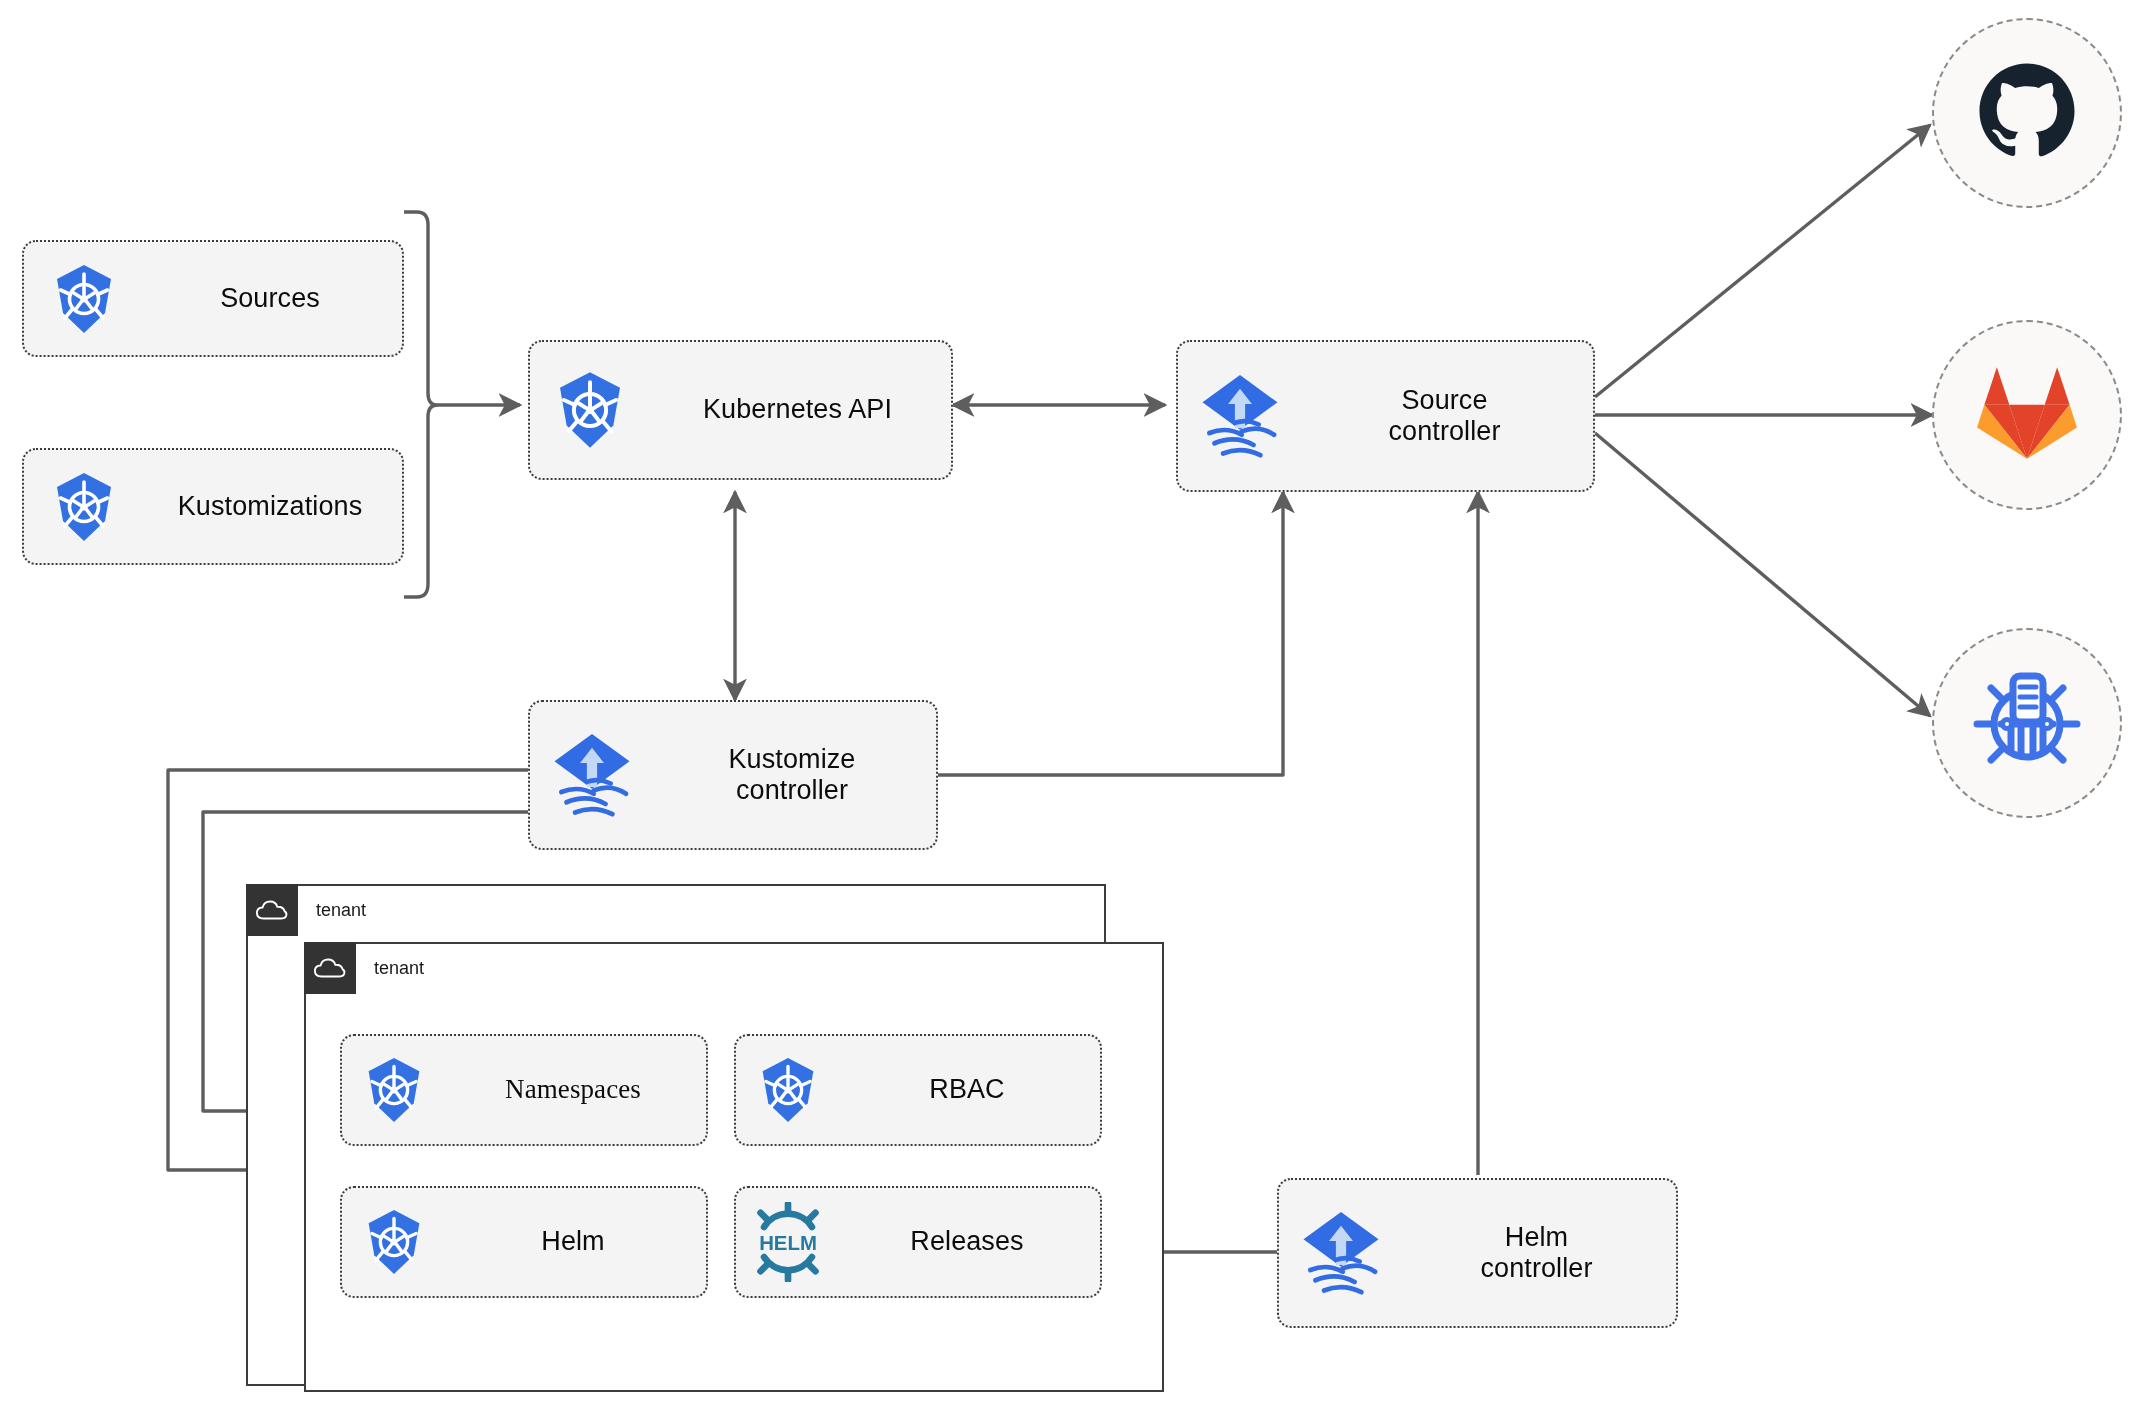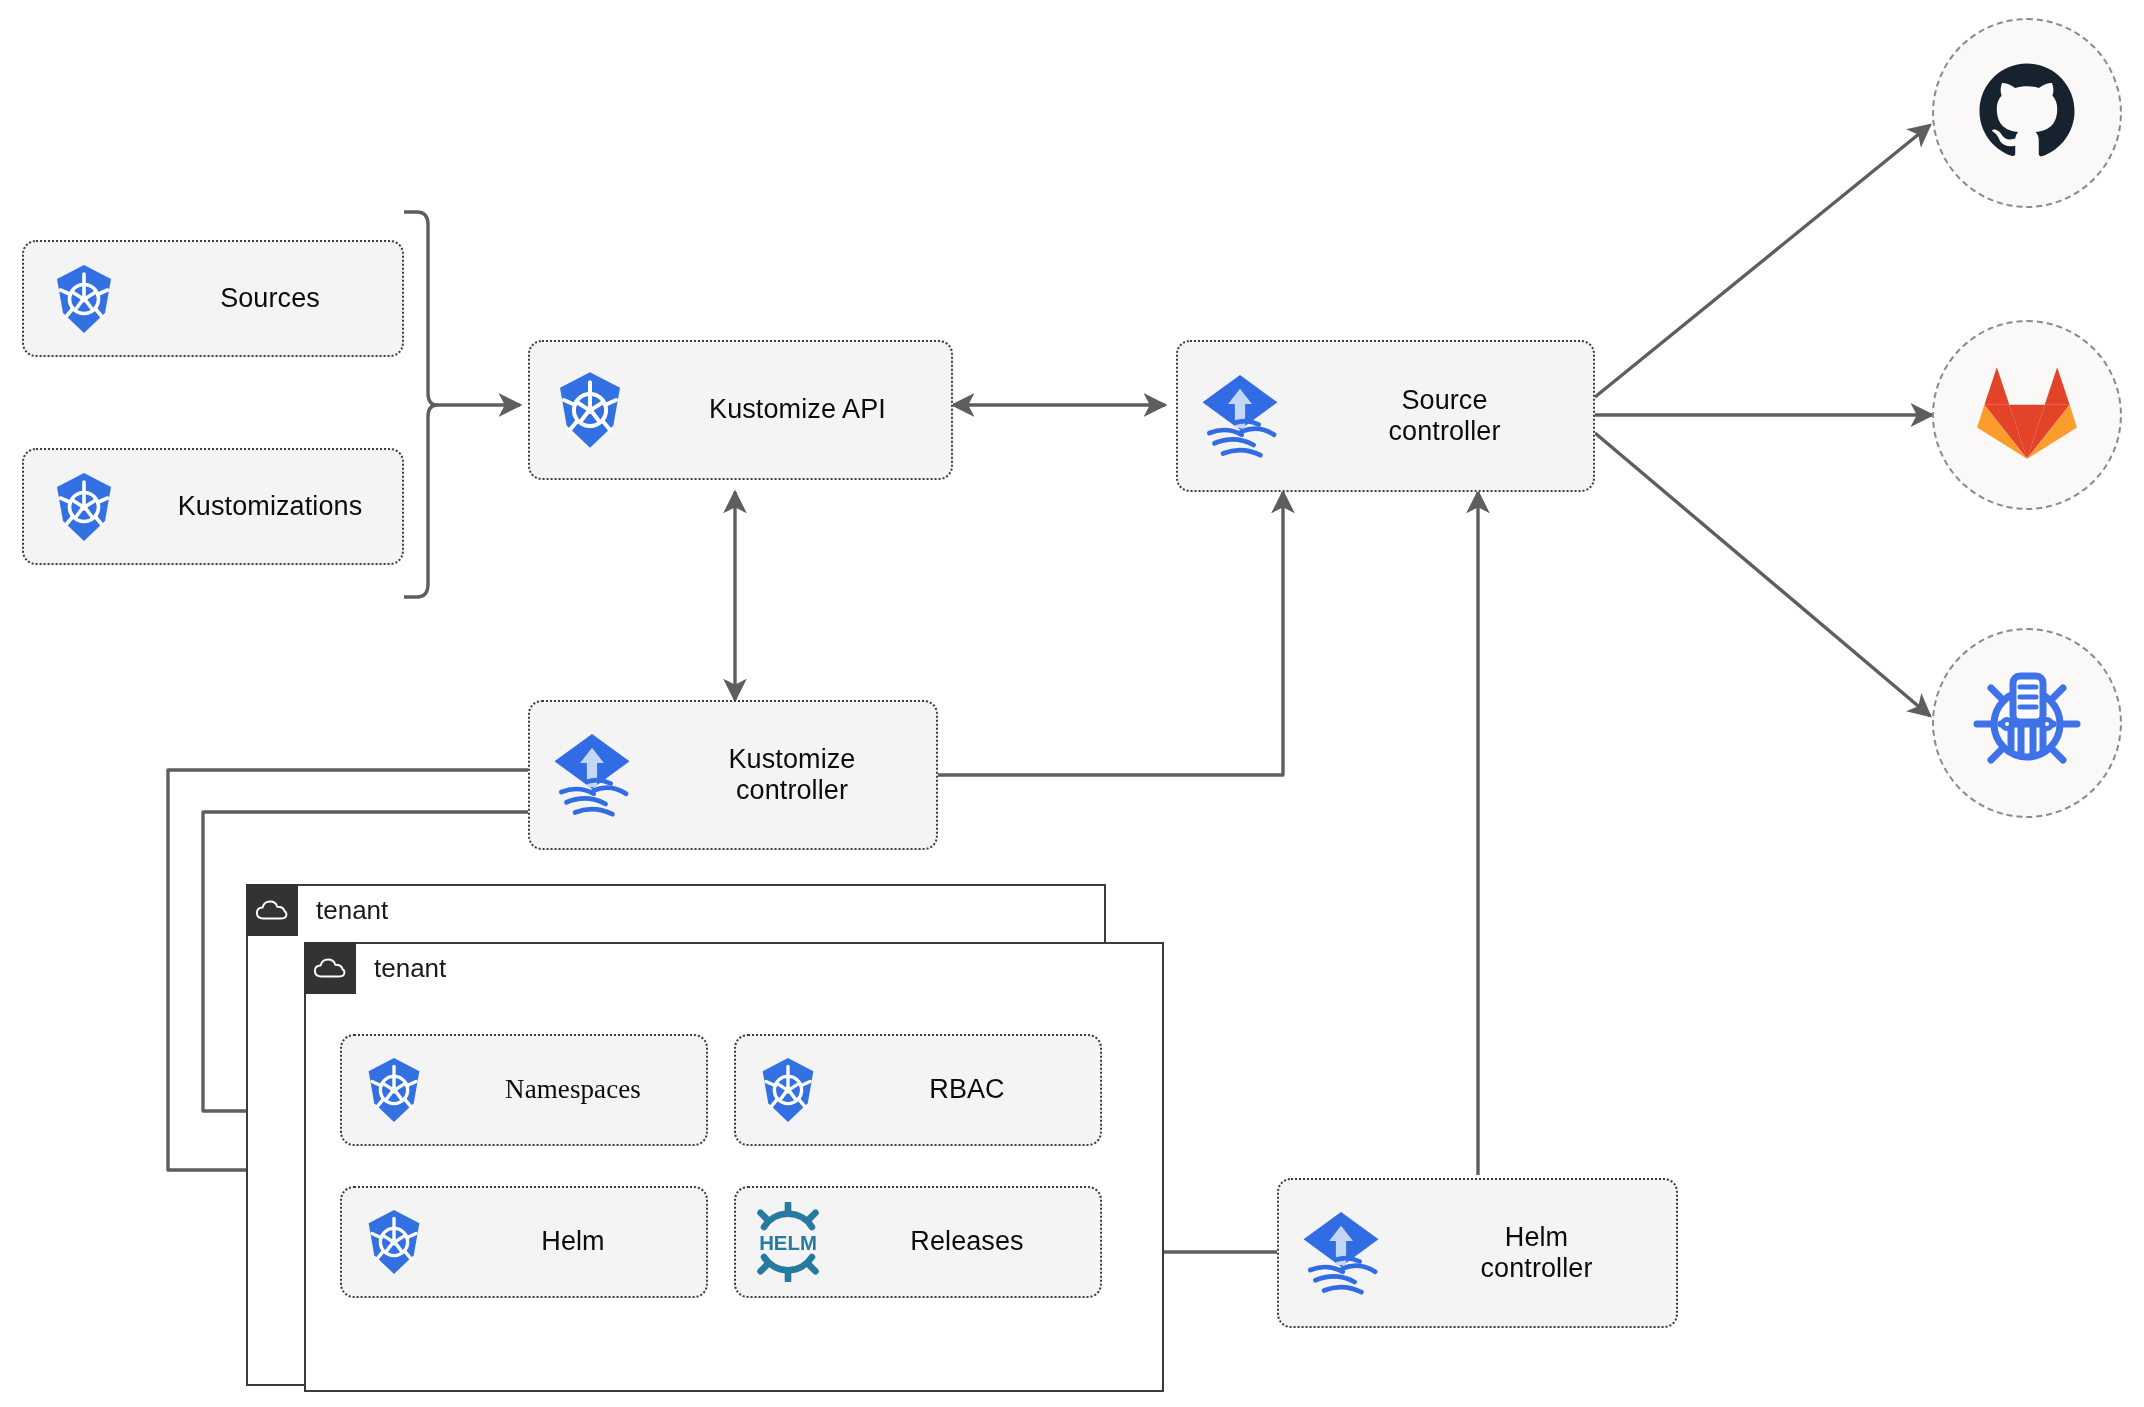--- a/index.html
+++ b/index.html
@@ -87,21 +87,21 @@
   .tenant-badge {
     width: 52px;
     height: 52px;
     background: #333333;
     display: flex;
     align-items: center;
     justify-content: center;
   }
   .tenant-name {
     color: #1a1a1a;
-    font-size: 26px;
+    font-size: 18px;
     padding-left: 18px;
     white-space: nowrap;
     text-align: center;
   }
 </style>
 </head>
 <body>
 
 <div id="canvas">
 
@@ -205,21 +205,21 @@
             <path d="M21 46.5 L14 55"></path>
           <path d="M19.5 31.5 L9.5 27"></path>
             <path d="M33 33 L33 24"></path>
           <path d="M36 34.5 L44 29.5"></path>
             <path d="M35.5 38.5 L41.5 46.5"></path>
           <path d="M30.5 38.5 L24.5 46.5"></path>
             <path d="M30 34.5 L22 29.5"></path>
         </g>
       </svg>
     </span>
-    <span class="lbl">Kustomize API</span>
+    <span class="lbl">Kubernetes API</span>
   </div>
 
   <div class="node" style="left:1176px; top:340px; width:419px; height:152px;">
     <span class="ico" style="width:124px;">
       <svg width="86" height="92" viewBox="0 0 100 108" aria-hidden="true">
         <path d="M50 6 94 38 50 70 6 38 Z" fill="#326ce5"></path>
         <path d="M50 22 L64 40 L56 40 L56 68 L44 68 L44 40 L36 40 Z" fill="#c3d7f7"></path>
         <g stroke="#326ce5" stroke-width="5.5" fill="none" stroke-linecap="round">
           <path d="M14 74 Q 34 66 52 76"></path>
           <path d="M20 86 Q 44 76 66 88"></path>

